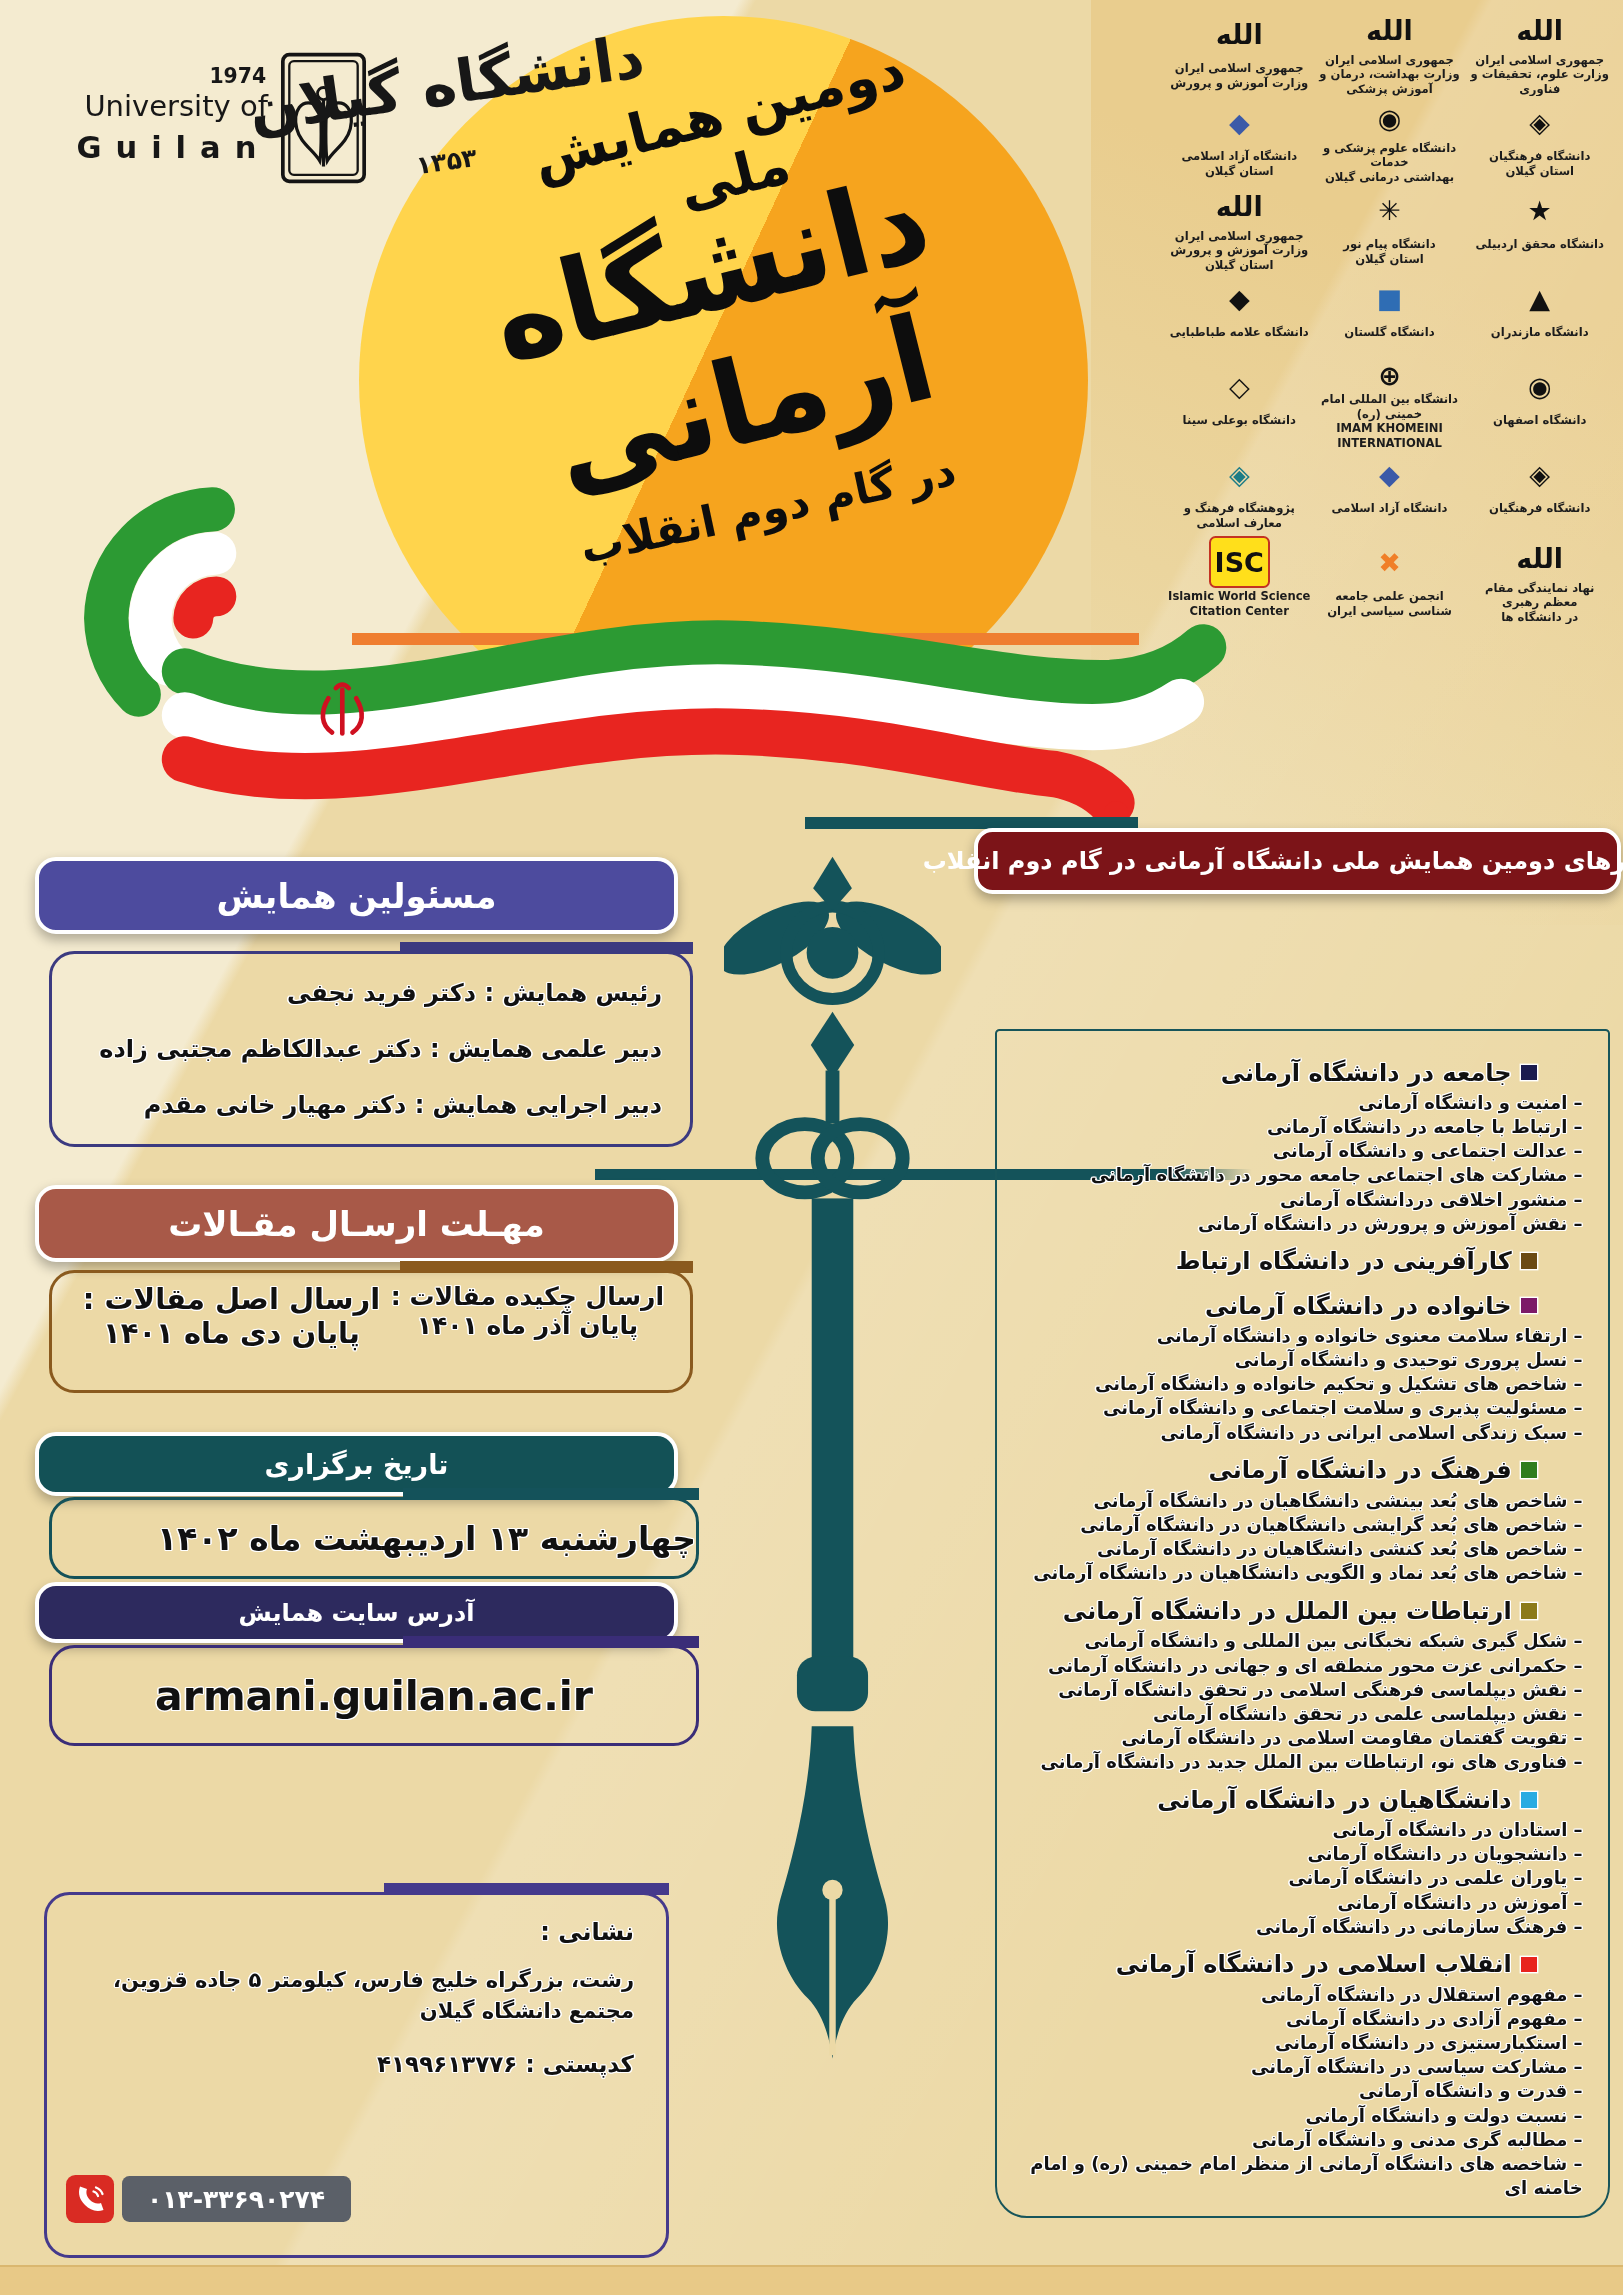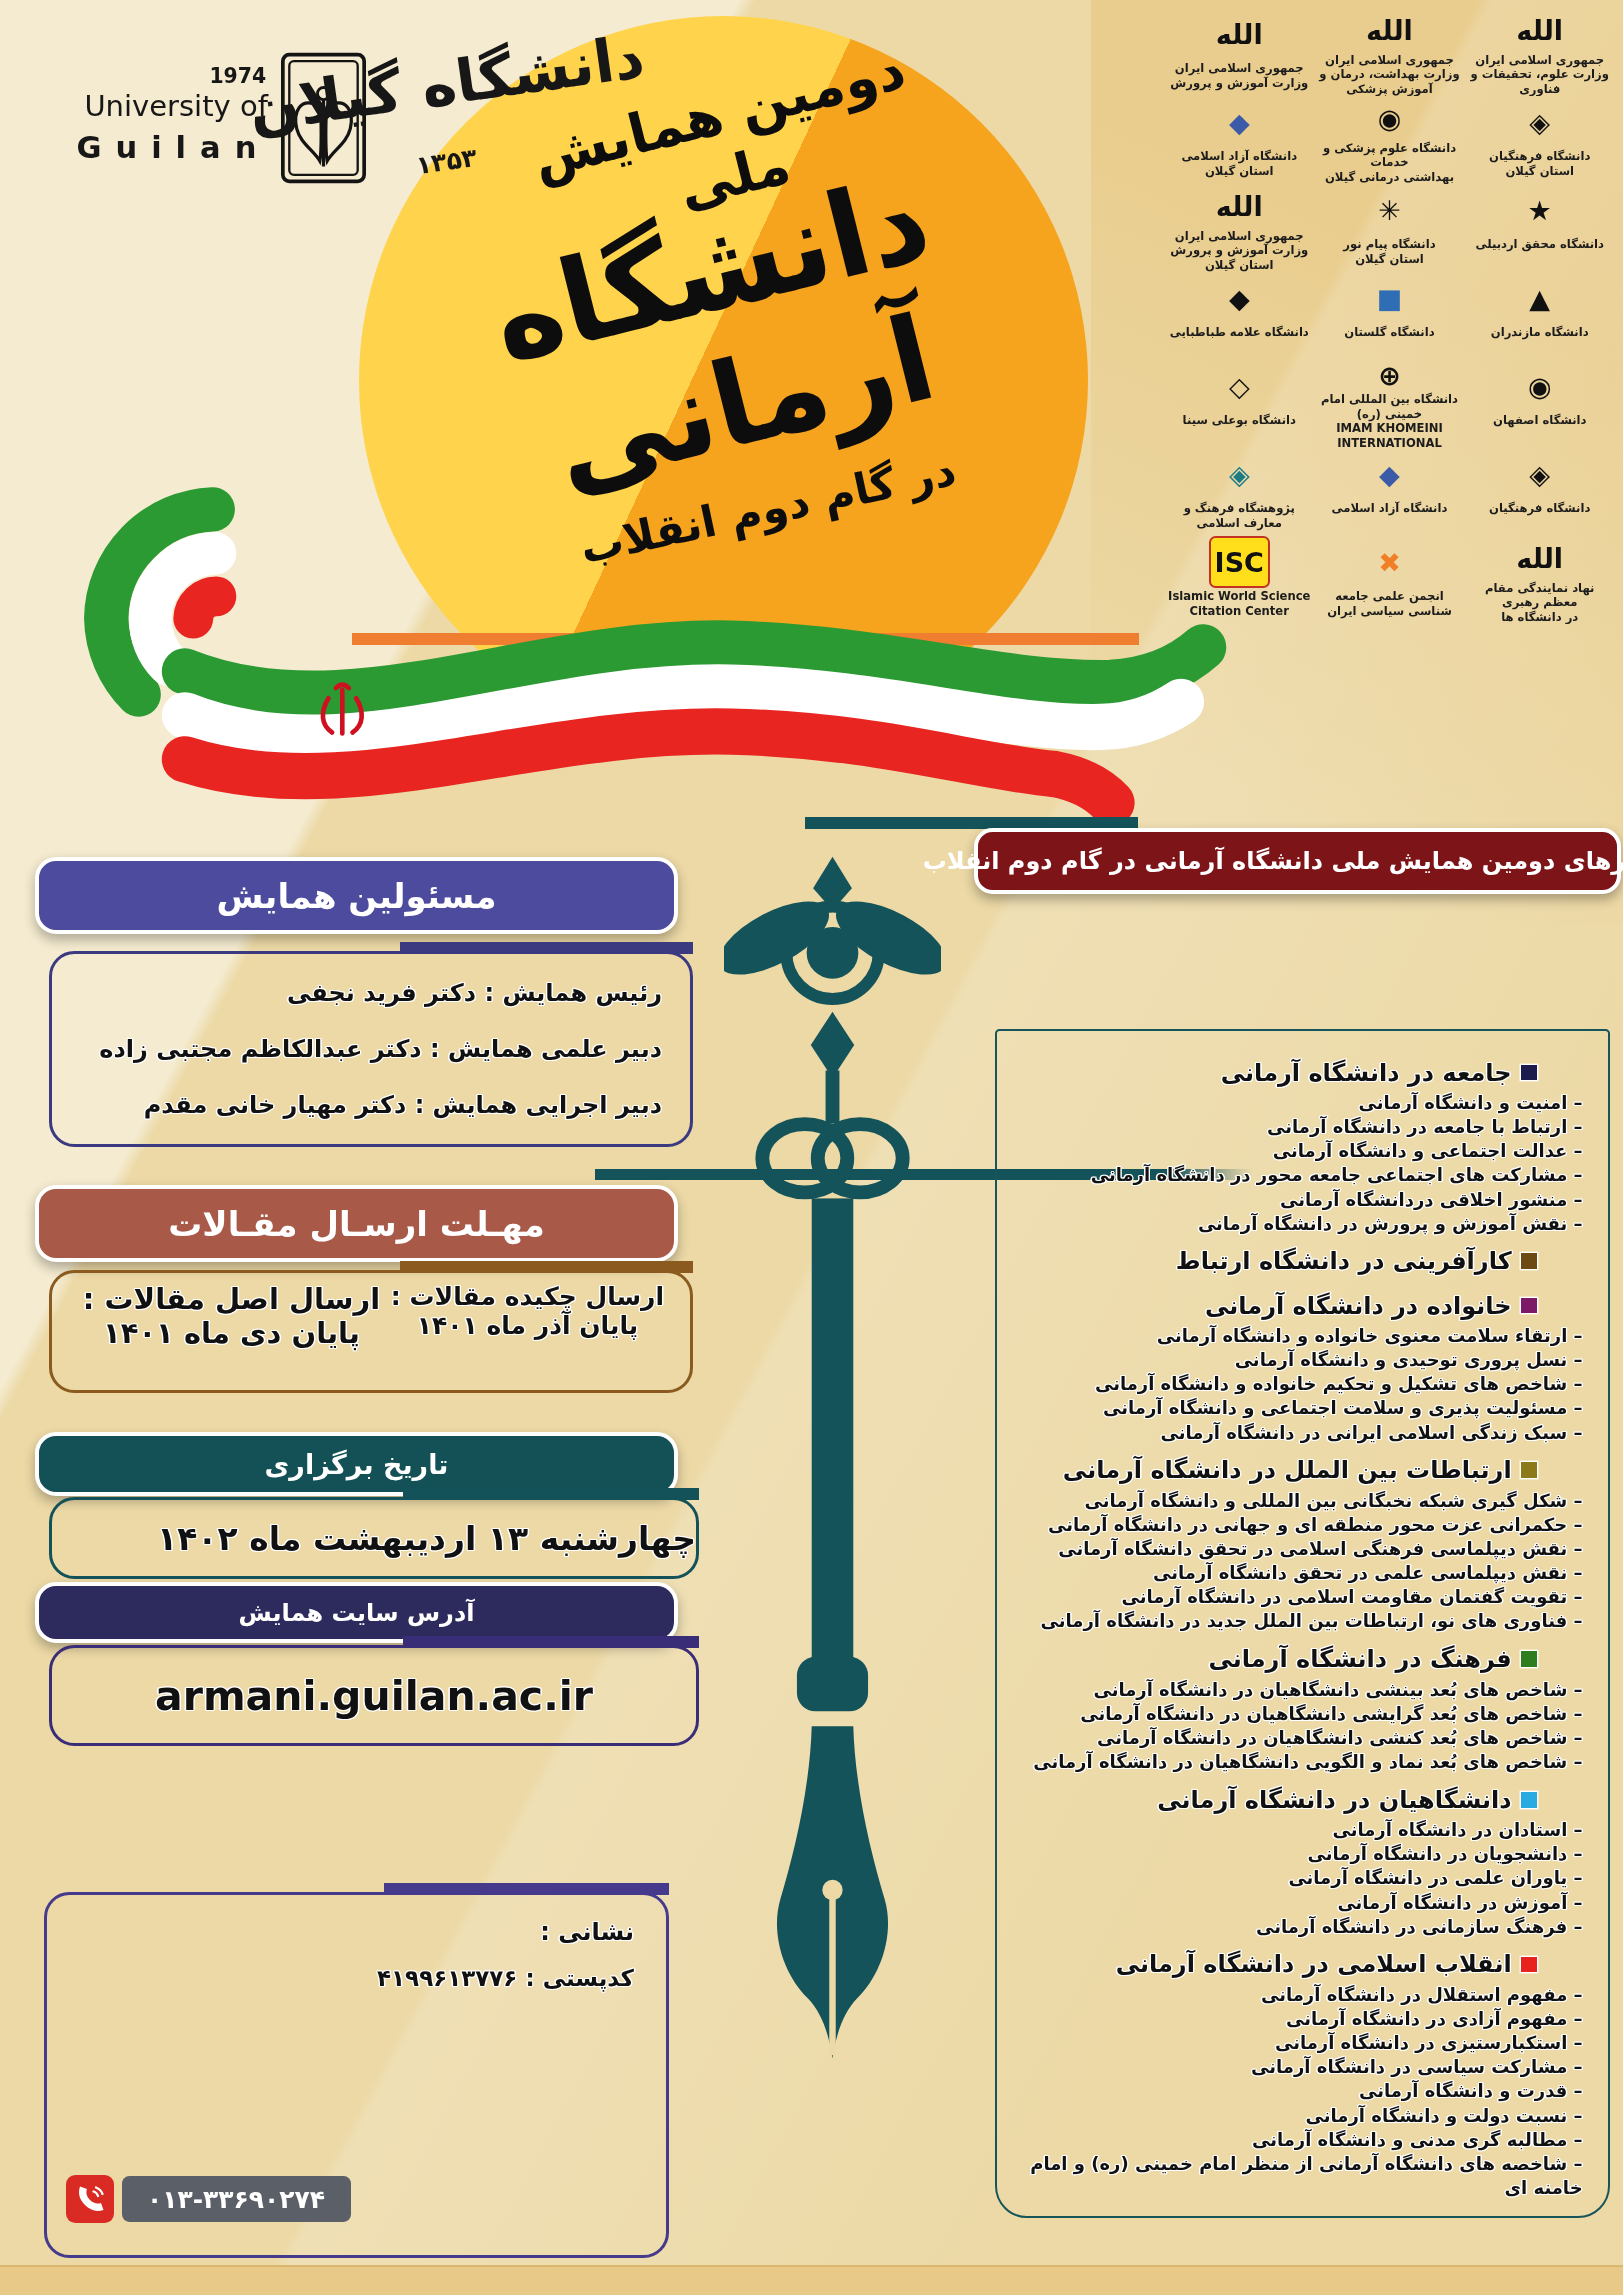--- a/index.html
+++ b/index.html
@@ -368,20 +368,21 @@
     <div class="date-line bold-outline">چهارشنبه ۱۳ اردیبهشت ماه ۱۴۰۲</div>
   </div>
 
   <div class="hdr hdr-web" style="background-color: rgb(45, 42, 94);">آدرس سایت همایش</div>
   <div class="cbox box-web">
     <div class="url-line bold-outline">armani.guilan.ac.ir</div>
   </div>
 
   <div class="cbox box-address">
     <div class="addr-label bold-outline">نشانی :</div>
+    <div class="addr-line bold-outline">رشت، بزرگراه خلیج فارس، کیلومتر ۵ جاده قزوین، مجتمع دانشگاه گیلان</div>
     <div class="addr-postal bold-outline">کدپستی : ۴۱۹۹۶۱۳۷۷۶</div>
     <div class="phone-row">
       <div class="phone-icon">
         <svg width="32" height="32" viewBox="0 0 128 128">
           <path d="M24,14 C14,44 24,68 44,88 C64,108 88,118 118,108 L108,80 C92,86 76,80 64,68 C52,56 46,40 52,24 Z" fill="#fff"></path>
           <path d="M78,34 a26,26 0 0 1 18,18" stroke="#fff" stroke-width="9" fill="none" stroke-linecap="round"></path>
           <path d="M88,18 a44,44 0 0 1 26,26" stroke="#fff" stroke-width="9" fill="none" stroke-linecap="round"></path>
         </svg>
       </div>
       <div class="phone-pill">۰۱۳-۳۳۶۹۰۲۷۴</div>
@@ -424,45 +425,45 @@
         <div class="titem bold-outline">ارتقاء سلامت معنوی خانواده و دانشگاه آرمانی</div>
           <div class="titem bold-outline">نسل پروری توحیدی و دانشگاه آرمانی</div>
           <div class="titem bold-outline">شاخص های تشکیل و تحکیم خانواده و دانشگاه آرمانی</div>
           <div class="titem bold-outline">مسئولیت پذیری و سلامت اجتماعی و دانشگاه آرمانی</div>
           <div class="titem bold-outline">سبک زندگی اسلامی ایرانی در دانشگاه آرمانی</div>
         </div>
       </div>
 
       <div class="tsec">
         <div class="tsec-h">
+          <span class="tsec-bullet" style="background-color: rgb(46, 125, 30);"></span>
+          <span class="bold-outline">فرهنگ در دانشگاه آرمانی</span>
+        </div>
+        <div>
+
+        <div class="titem bold-outline">شاخص های بُعد بینشی دانشگاهیان در دانشگاه آرمانی</div>
+          <div class="titem bold-outline">شاخص های بُعد گرایشی دانشگاهیان در دانشگاه آرمانی</div>
+          <div class="titem bold-outline">شاخص های بُعد کنشی دانشگاهیان در دانشگاه آرمانی</div>
+          <div class="titem bold-outline">شاخص های بُعد نماد و الگویی دانشگاهیان در دانشگاه آرمانی</div>
+        </div>
+      </div>
+
+      <div class="tsec">
+        <div class="tsec-h">
           <span class="tsec-bullet" style="background-color: rgb(140, 122, 26);"></span>
           <span class="bold-outline">ارتباطات بین الملل در دانشگاه آرمانی</span>
         </div>
         <div>
 
         <div class="titem bold-outline">شکل گیری شبکه نخبگانی بین المللی و دانشگاه آرمانی</div>
           <div class="titem bold-outline">حکمرانی عزت محور منطقه ای و جهانی در دانشگاه آرمانی</div>
           <div class="titem bold-outline">نقش دیپلماسی فرهنگی اسلامی در تحقق دانشگاه آرمانی</div>
           <div class="titem bold-outline">نقش دیپلماسی علمی در تحقق دانشگاه آرمانی</div>
           <div class="titem bold-outline">تقویت گفتمان مقاومت اسلامی در دانشگاه آرمانی</div>
           <div class="titem bold-outline">فناوری های نو، ارتباطات بین الملل جدید در دانشگاه آرمانی</div>
-        </div>
-      </div>
-
-      <div class="tsec">
-        <div class="tsec-h">
-          <span class="tsec-bullet" style="background-color: rgb(46, 125, 30);"></span>
-          <span class="bold-outline">فرهنگ در دانشگاه آرمانی</span>
-        </div>
-        <div>
-
-        <div class="titem bold-outline">شاخص های بُعد بینشی دانشگاهیان در دانشگاه آرمانی</div>
-          <div class="titem bold-outline">شاخص های بُعد گرایشی دانشگاهیان در دانشگاه آرمانی</div>
-          <div class="titem bold-outline">شاخص های بُعد کنشی دانشگاهیان در دانشگاه آرمانی</div>
-          <div class="titem bold-outline">شاخص های بُعد نماد و الگویی دانشگاهیان در دانشگاه آرمانی</div>
         </div>
       </div>
 
       <div class="tsec">
         <div class="tsec-h">
           <span class="tsec-bullet" style="background-color: rgb(41, 171, 226);"></span>
           <span class="bold-outline">دانشگاهیان در دانشگاه آرمانی</span>
         </div>
         <div>
 

